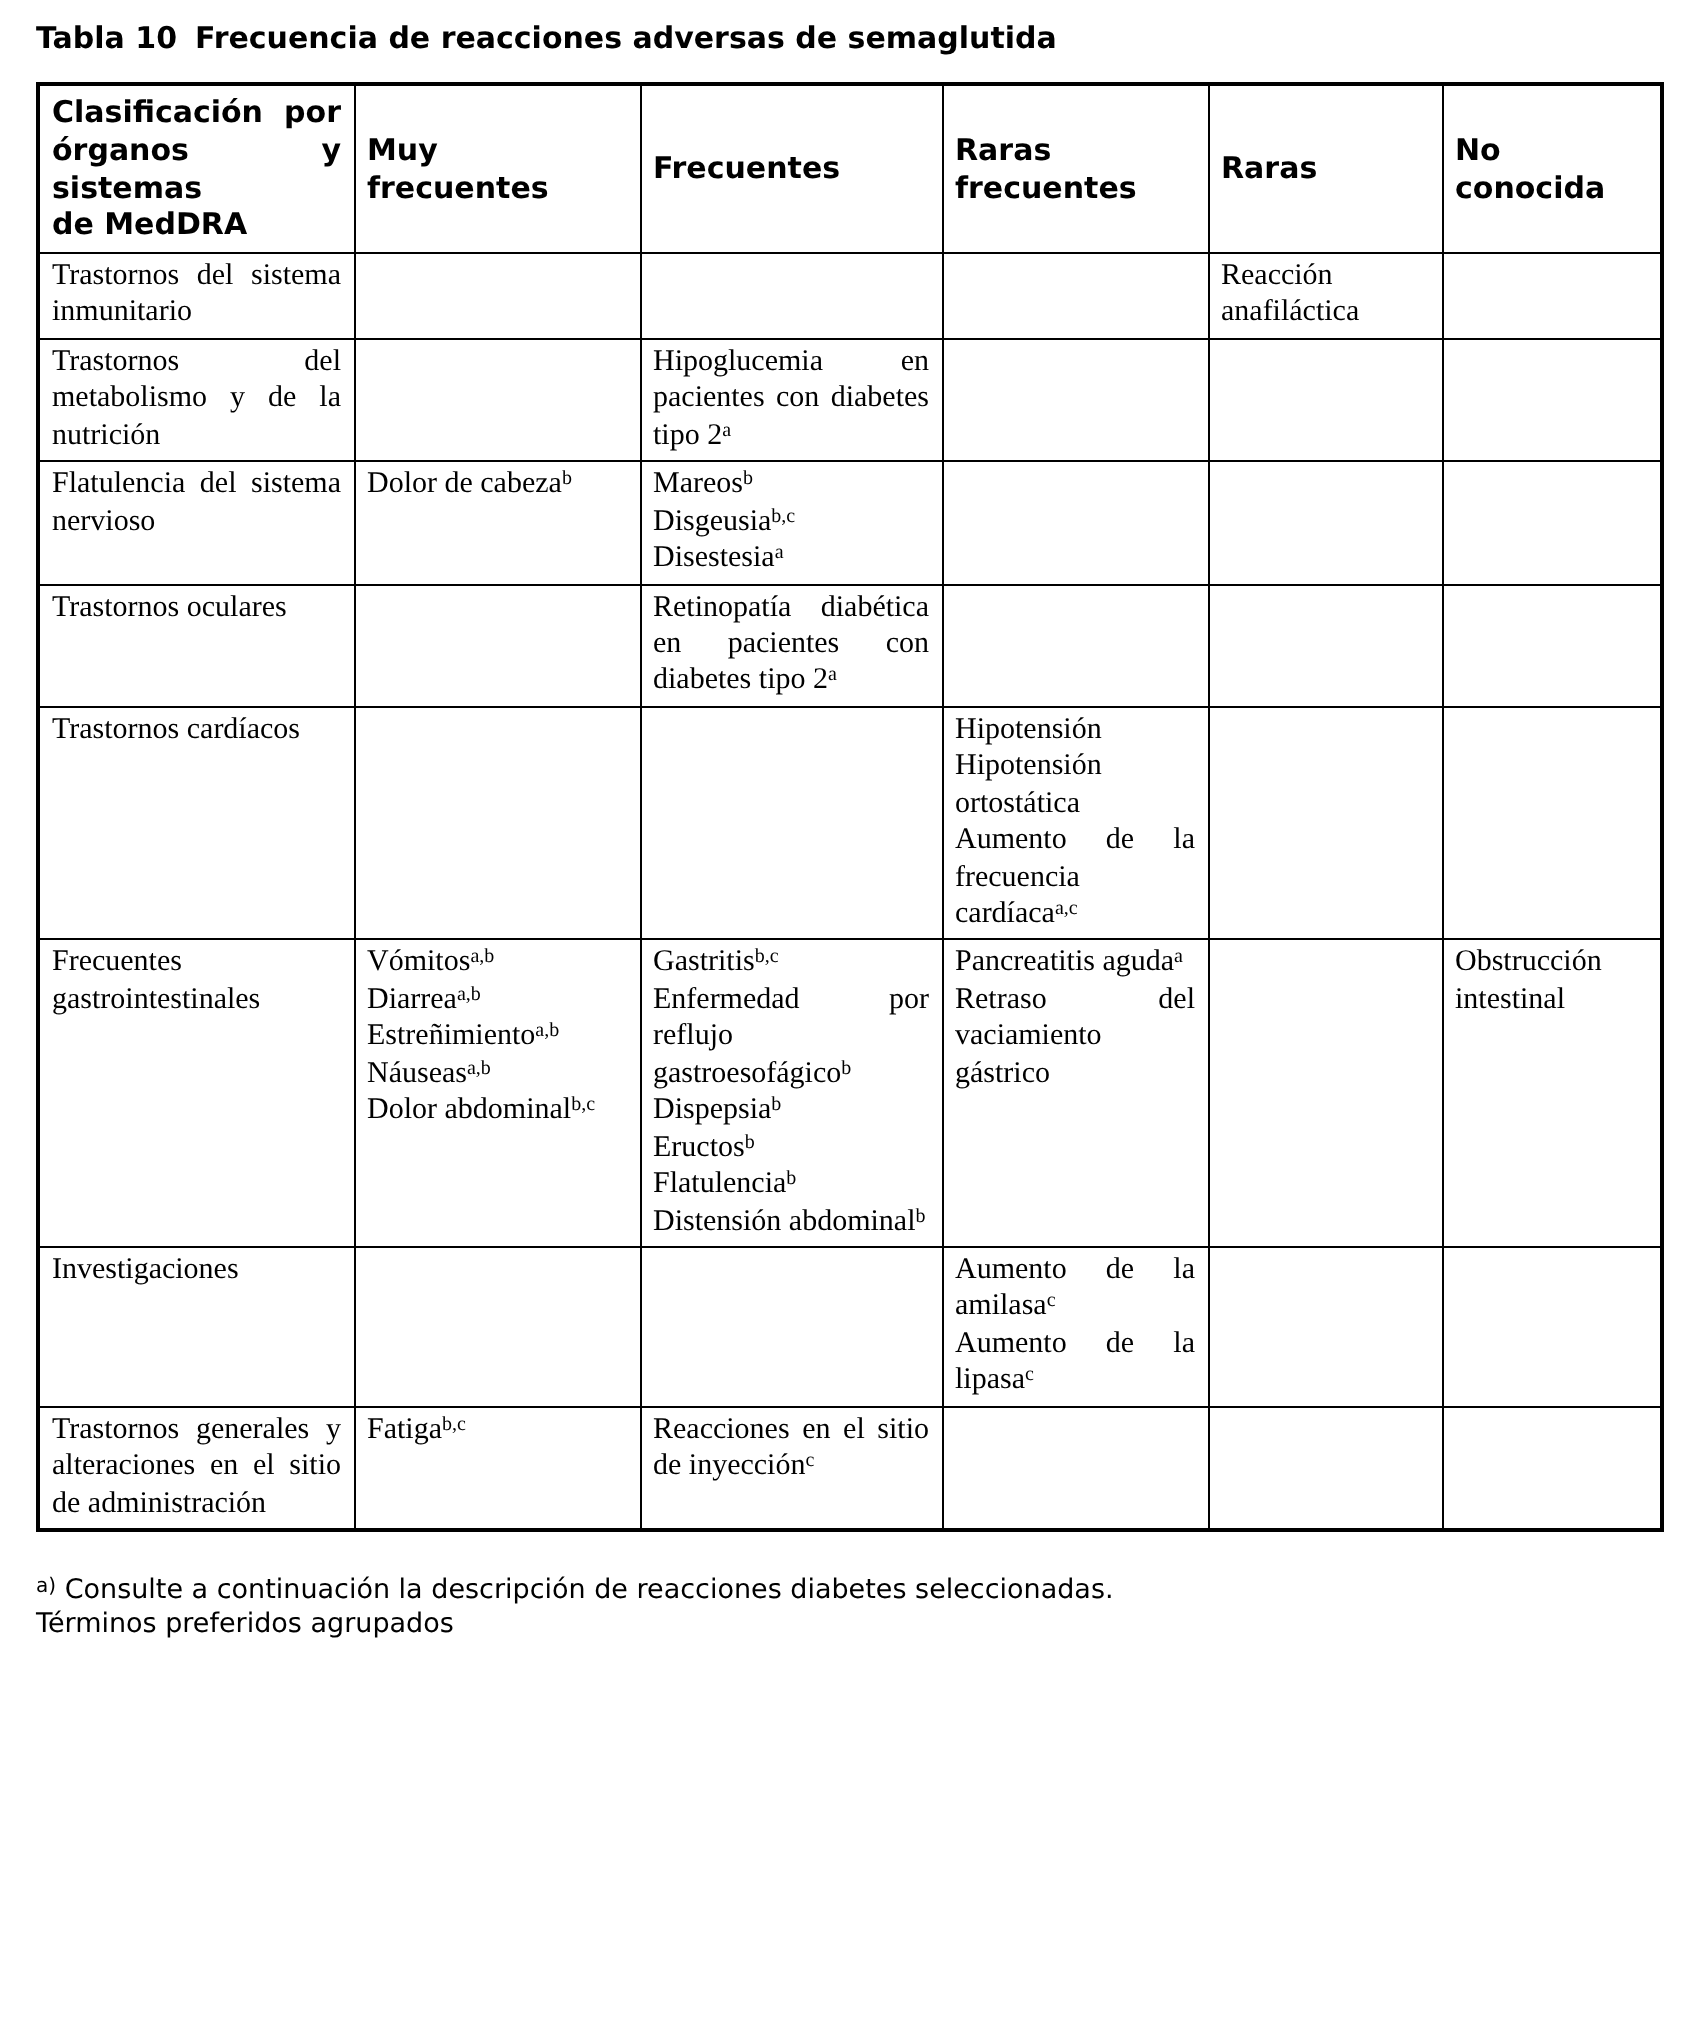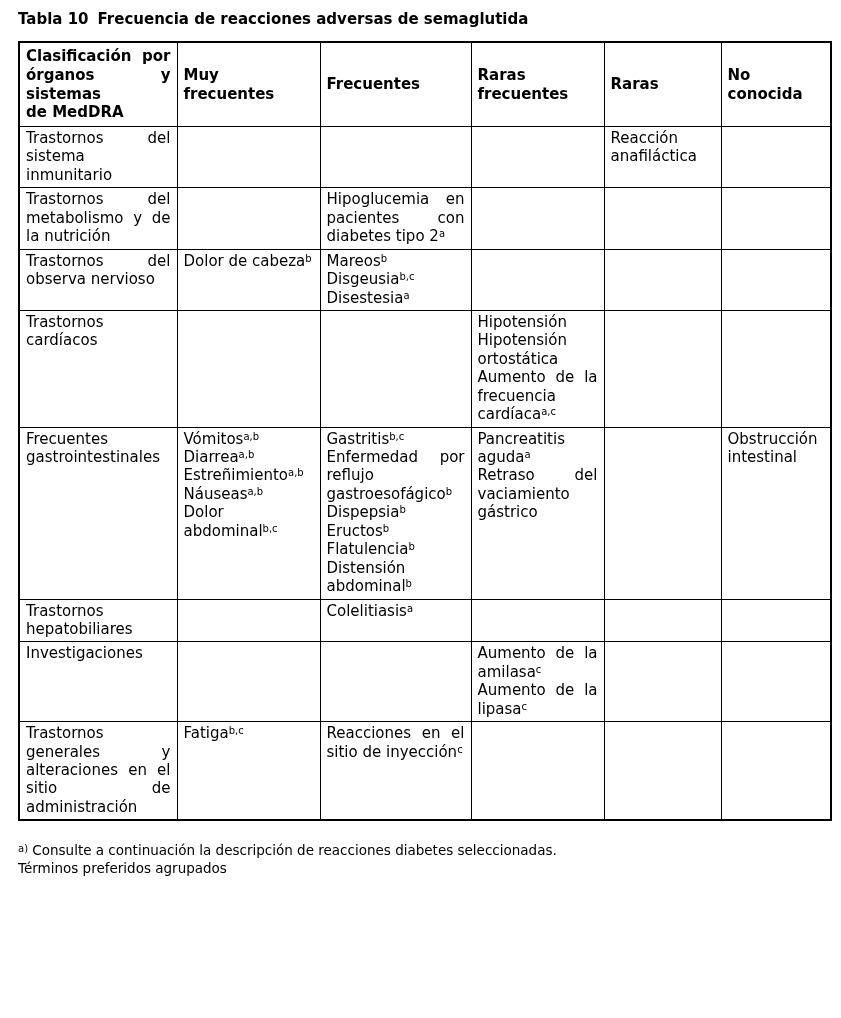--- a/index.html
+++ b/index.html
@@ -51,21 +51,21 @@
     padding: 2px 6px 3px 6px;
     line-height: 1.23;
   }
   .col-1 { width: 158px; }
   .col-2 { width: 143px; }
   .col-3 { width: 151px; }
   .col-4 { width: 133px; }
   .col-5 { width: 117px; }
   .col-6 { width: 110px; }
 
-  .entry { text-align: justify; }
+  .entry { text-align: justify; font-family: Liberation Serif, serif; }
 
   sup {
     font-size: 10px;
     line-height: 0;
     position: relative;
     top: -4px;
     vertical-align: baseline;
   }
 
   .footnotes {
@@ -129,29 +129,41 @@
           <td></td>
           <td>
             <div class="entry">Hipoglucemia en pacientes con diabetes tipo 2<sup>a</sup></div>
           </td>
           <td></td>
           <td></td>
           <td></td>
         </tr>
         <tr>
           <td>
-            <div class="entry">Trastornos del observa nervioso</div>
+            <div class="entry">Flatulencia del sistema nervioso</div>
           </td>
           <td>
             <div class="entry">Dolor de cabeza<sup>b</sup></div>
           </td>
           <td>
             <div class="entry">Mareos<sup>b</sup></div>
             <div class="entry">Disgeusia<sup>b,c</sup></div>
             <div class="entry">Disestesia<sup>a</sup></div>
+          </td>
+          <td></td>
+          <td></td>
+          <td></td>
+        </tr>
+        <tr>
+          <td>
+            <div class="entry">Trastornos oculares</div>
+          </td>
+          <td></td>
+          <td>
+            <div class="entry">Retinopatía diabética en pacientes con diabetes tipo 2<sup>a</sup></div>
           </td>
           <td></td>
           <td></td>
           <td></td>
         </tr>
         <tr>
           <td>
             <div class="entry">Trastornos cardíacos</div>
           </td>
           <td></td>
@@ -187,32 +199,20 @@
             <div class="entry">Pancreatitis aguda<sup>a</sup></div>
             <div class="entry">Retraso del vaciamiento gástrico</div>
           </td>
           <td></td>
           <td>
             <div class="entry">Obstrucción intestinal</div>
           </td>
         </tr>
         <tr>
           <td>
-            <div class="entry">Trastornos hepatobiliares</div>
-          </td>
-          <td></td>
-          <td>
-            <div class="entry">Colelitiasis<sup>a</sup></div>
-          </td>
-          <td></td>
-          <td></td>
-          <td></td>
-        </tr>
-        <tr>
-          <td>
             <div class="entry">Investigaciones</div>
           </td>
           <td></td>
           <td></td>
           <td>
             <div class="entry">Aumento de la amilasa<sup>c</sup></div>
             <div class="entry">Aumento de la lipasa<sup>c</sup></div>
           </td>
           <td></td>
           <td></td>

